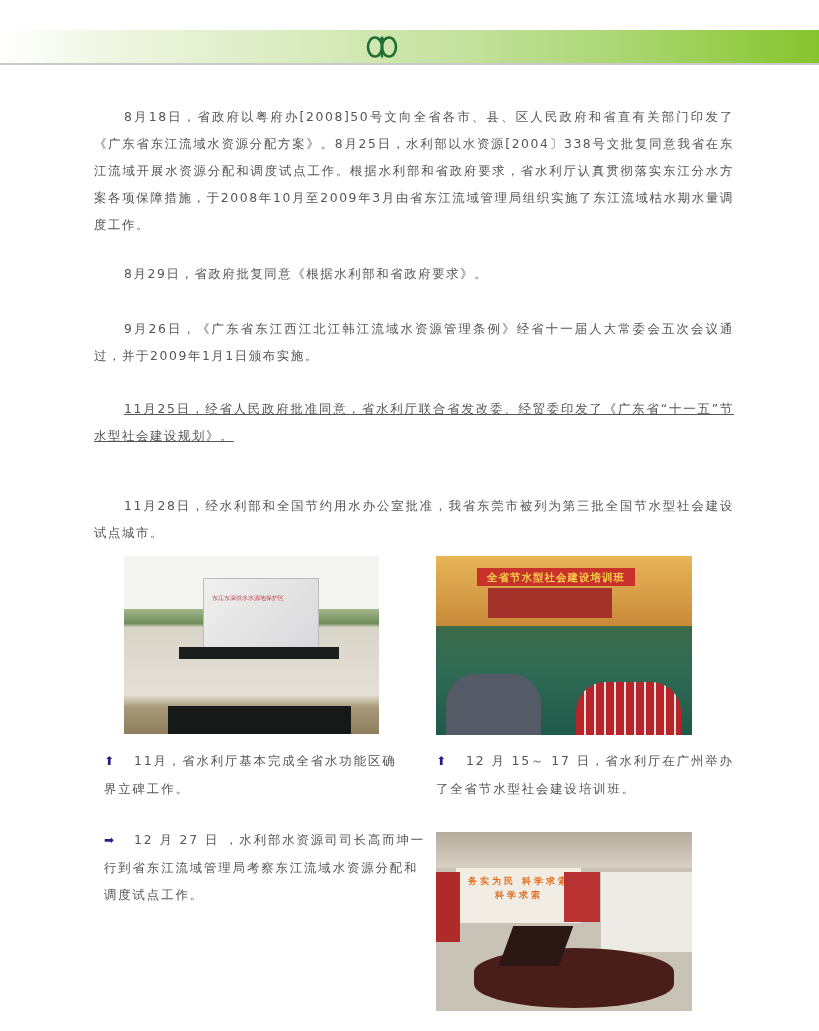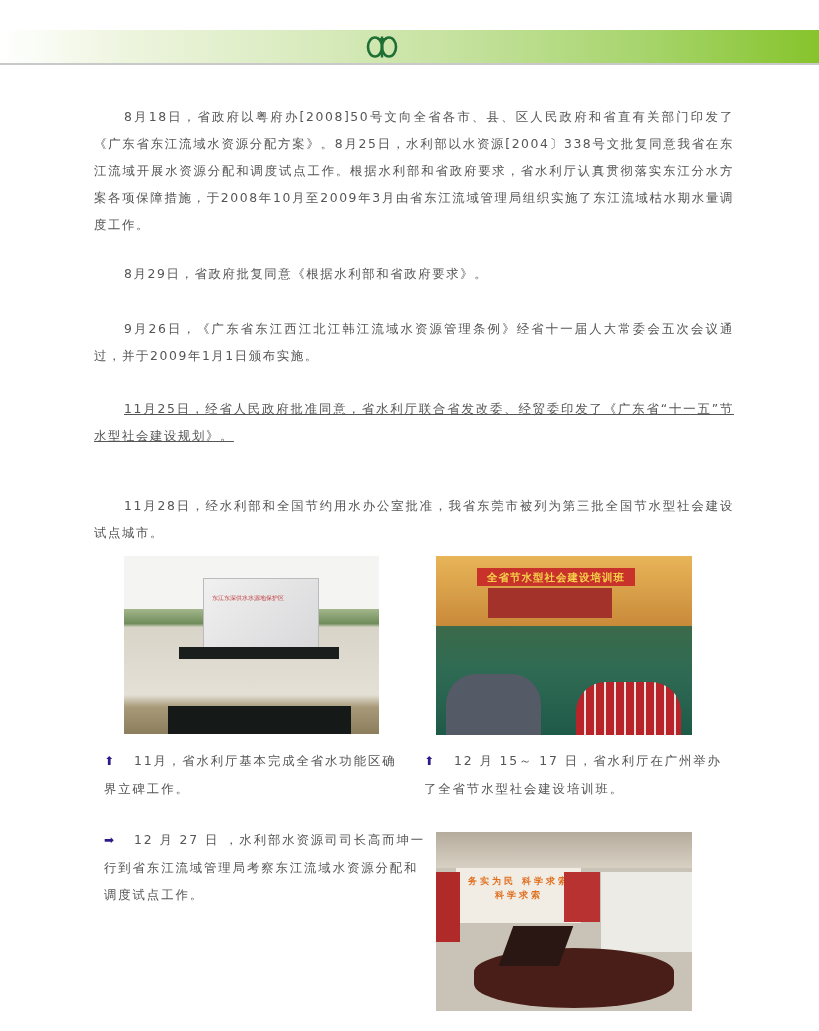--- a/index.html
+++ b/index.html
@@ -82,21 +82,21 @@
 </p>
 
 <div class="photo p2">
   <div class="wall"></div>
   <div class="banner">全省节水型社会建设培训班</div>
   <div class="curtain"></div>
   <div class="tables"></div>
   <div class="person1"></div>
   <div class="person2"></div>
 </div>
-<p class="caption" style="left:424px; top:747px; width:300px;">
+<p class="caption" style="left:436px; top:747px; width:300px;">
   <span class="arrow">⬆</span><span>12 月 15～ 17 日，省水利厅在广州举办了全省节水型社会建设培训班。</span>
 </p>
 
 <p class="caption" style="left:94px; top:826px; width:322px;margin-left:10px;">
   <span class="arrow">➡</span><span>12 月 27 日 ，水利部水资源司司长高而坤一行到省东江流域管理局考察东江流域水资源分配和调度试点工作。</span>
 </p>
 
 <div class="photo p3">
   <div class="ceiling"></div>
   <div class="wall">

